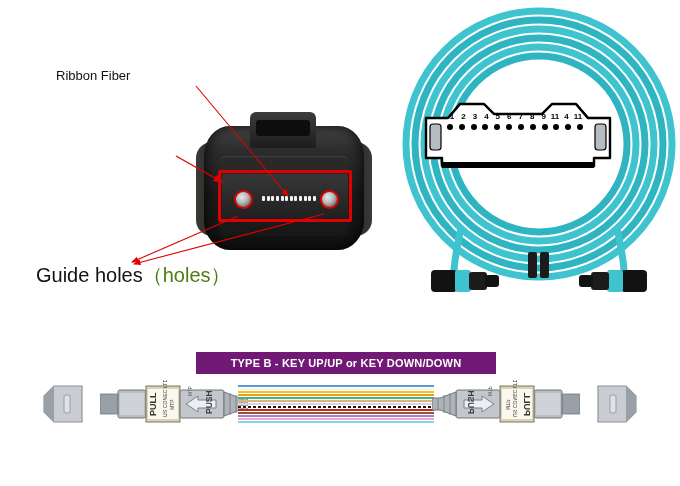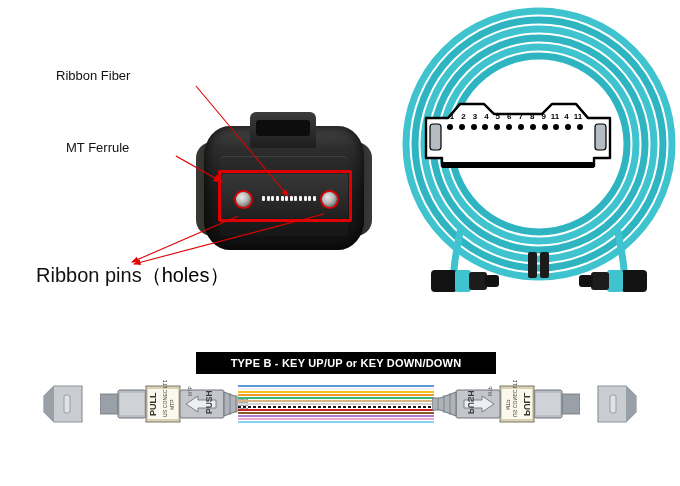--- a/index.html
+++ b/index.html
@@ -22,21 +22,21 @@
     position:absolute;
     color:#111111;
     font-size:13px;
     font-weight:400;
     white-space:nowrap;
     letter-spacing:0px;
   }
   #lbl-ribbon{left:56px;top:68px;}
   #lbl-ferrule{left:66px;top:140px;}
   #lbl-guide{left:36px;top:262px;font-size:20px;}
-  #lbl-guide .blue{color:#000000;}
+  #lbl-guide .blue{color:#4d7c0f;}
 
   
   #photo-connector{
     left:196px;top:112px;width:176px;height:148px;
   }
   .body-outer{
     position:absolute;left:8px;top:14px;width:160px;height:124px;
     background:linear-gradient(180deg,#494949 0%,#2d2d2d 18%,#1b1b1b 55%,#101010 100%);
     border-radius:26px/30px;
     box-shadow:inset 0 0 14px rgba(0,0,0,.9);
@@ -115,21 +115,21 @@
     position:absolute;left:27px;top:32px;width:136px;
     display:flex;justify-content:space-between;align-items:center;
   }
   .ef-dot-row i{display:block;width:6px;height:6px;border-radius:50%;background:#000;}
 
   
   #bottom-panel{left:0;top:340px;width:680px;height:146px;}
 
   #type-banner{
     position:absolute;left:196px;top:12px;width:300px;height:22px;
-    background:#000000;
+    background:#701a75;
     display:flex;align-items:center;justify-content:center;
   }
   #type-banner span{
     color:#ffffff;font-size:11px;font-weight:700;letter-spacing:.2px;
     font-family:"Liberation Sans", sans-serif;white-space:nowrap;
   }
 
   
   .dustcap{position:absolute;top:44px;width:42px;height:40px;}
   #dustcap-left{left:42px;}
@@ -153,24 +153,23 @@
 </style>
 </head>
 <body>
 
 <div class="stage">
 
   <div class="abs" id="left-panel">
 
     <div class="callout-label" id="lbl-ribbon">Ribbon Fiber</div>
 
-    <div class="callout-label" id="lbl-ferrule">MT Ferrule</div>
 
     <div class="callout-label" id="lbl-guide">
-      <span>Ribbon pins</span><span class="blue">（holes）</span>
+      <span>Guide holes</span><span class="blue">（holes）</span>
     </div>
 
     <div class="abs" id="photo-connector">
       <div class="body-side-l"></div>
       <div class="body-side-r"></div>
       <div class="body-outer"></div>
       <div class="body-tab"></div>
       <div class="body-tab-slot"></div>
       <div class="body-face"></div>
 

